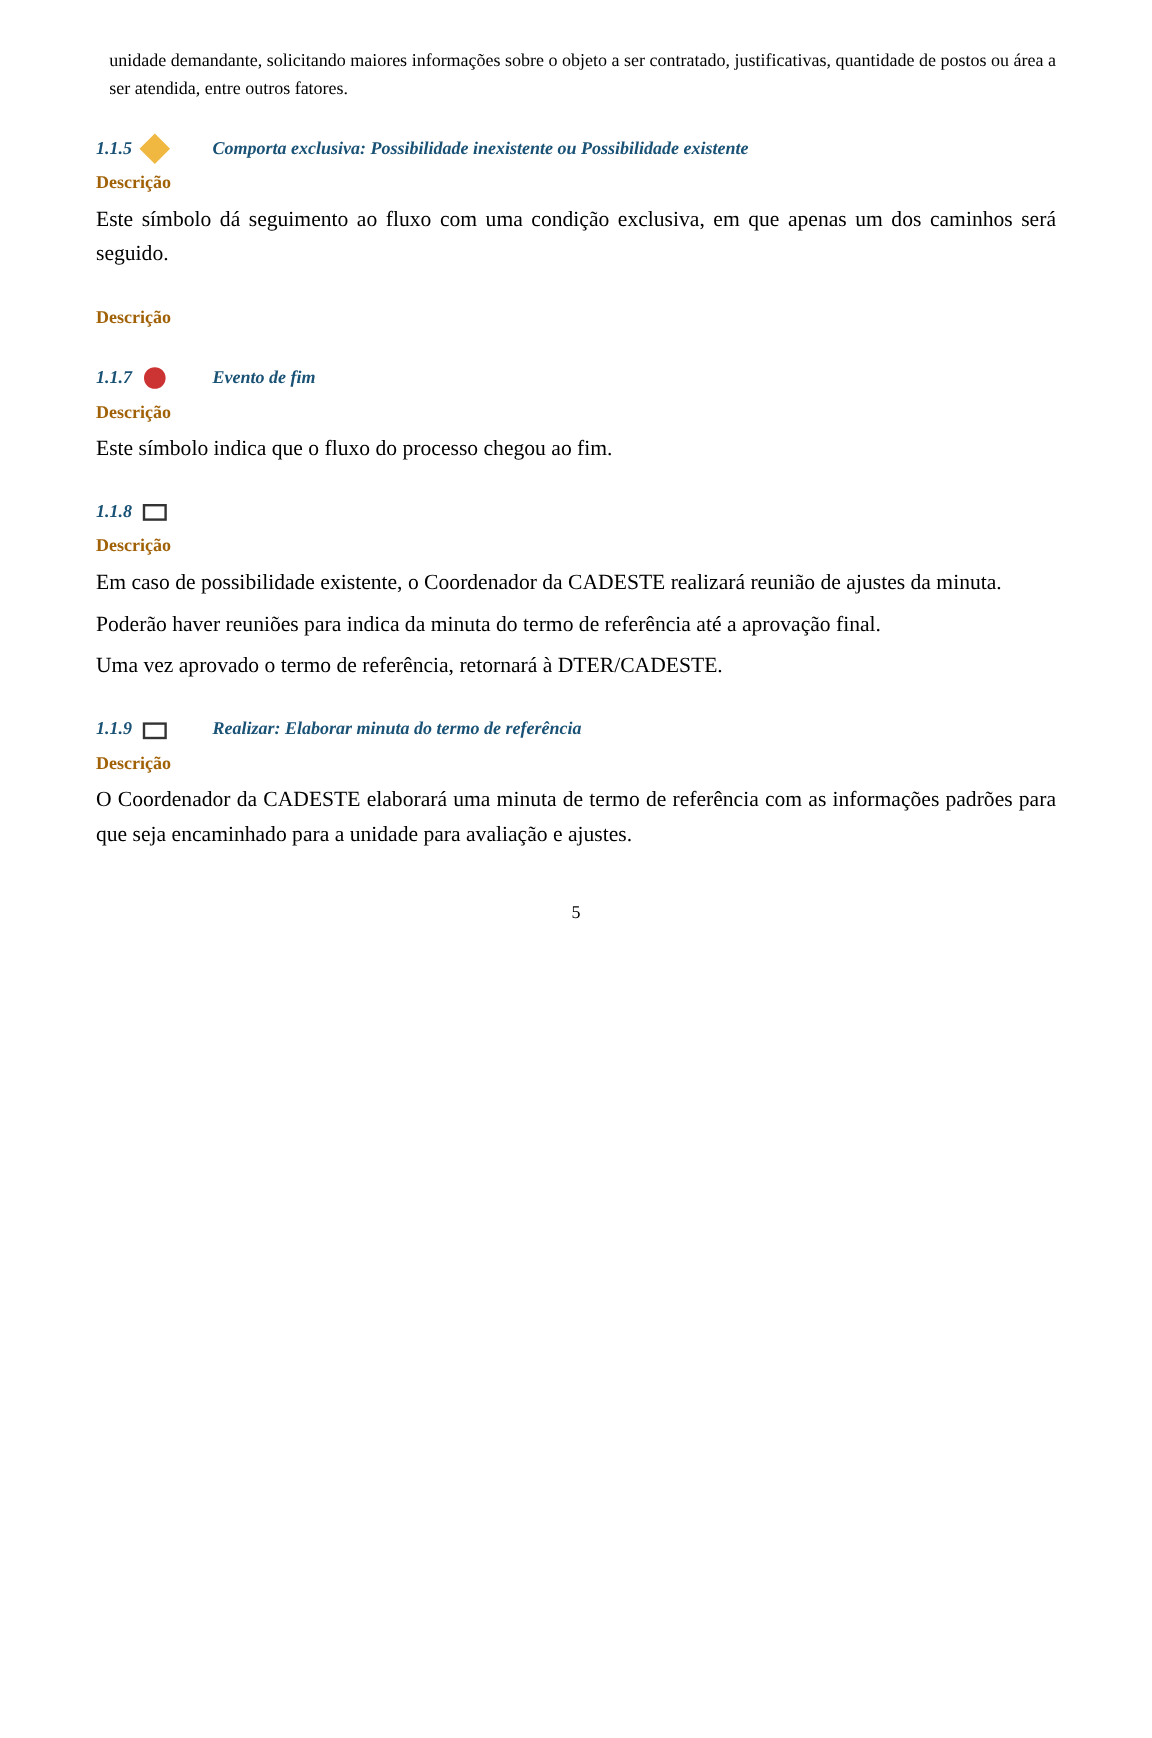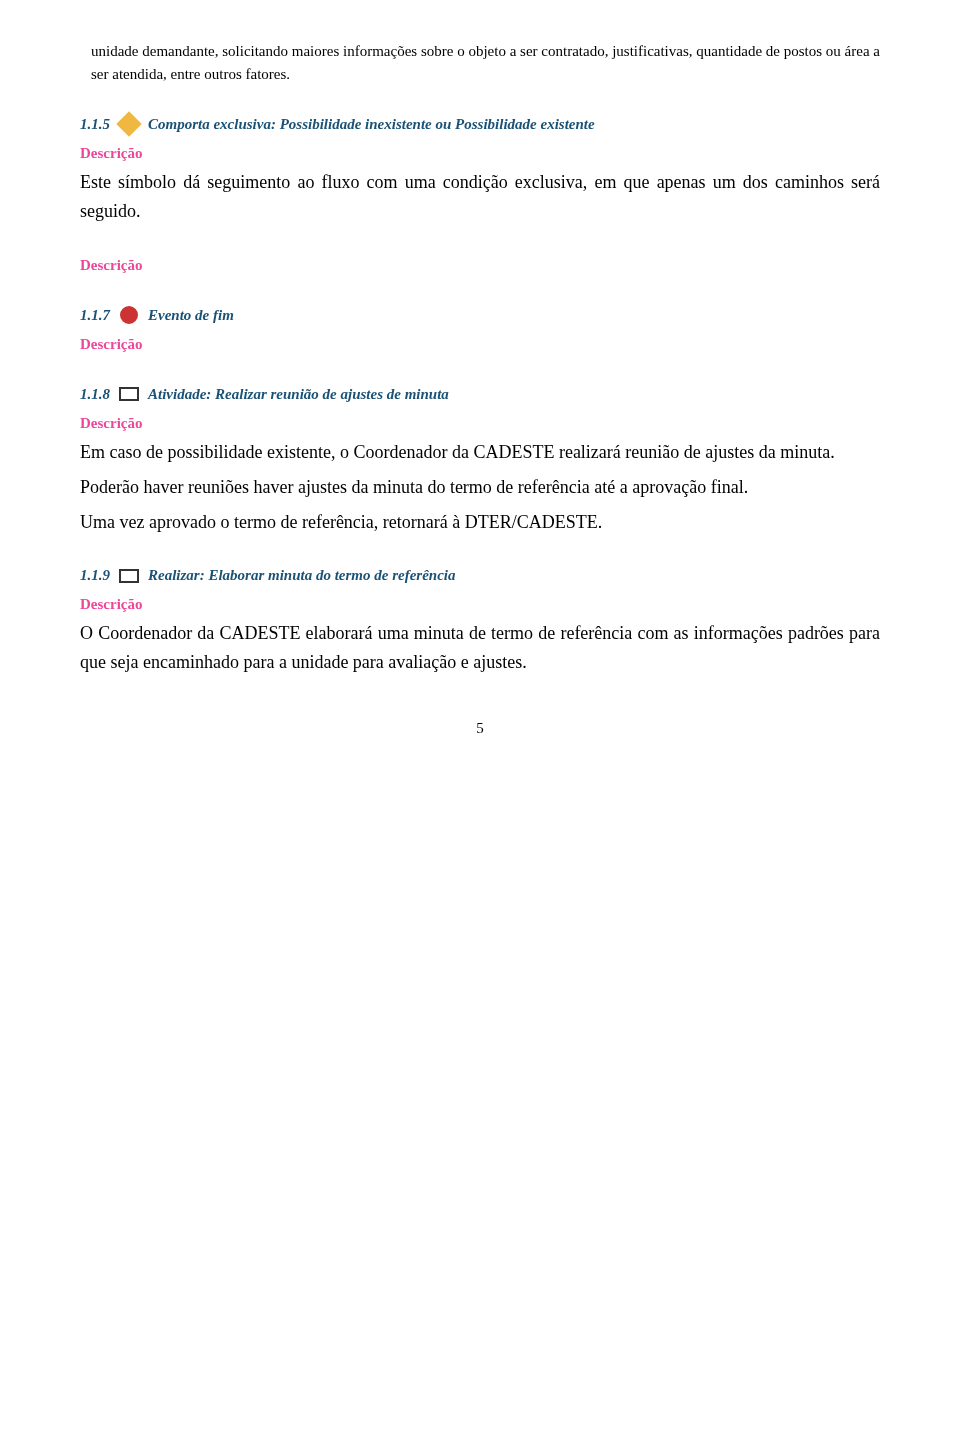--- a/index.html
+++ b/index.html
@@ -42,26 +42,27 @@
       font-weight: bold;
       font-size: 15px;
       font-style: italic;
     }
 
     .section-title {
       color: #1a5276;
       font-weight: bold;
       font-style: italic;
       font-size: 15px;
+      margin-left: 29px;
     }
 
     .section-label {
       font-weight: bold;
       font-size: 15px;
-      color: #ec4899;
+      color: #a16207;
       margin-bottom: 4px;
     }
 
     .section-body {
       text-align: justify;
       font-size: 18px;
       line-height: 1.6;
     }
 
     .section-body p {
@@ -137,33 +138,35 @@
     </div>
     <div class="section">
       <div class="section-header">
       <span class="section-number">1.1.7</span>
       <span class="icon-wrapper">
           <span class="icon-circle"></span>
         </span>
       <span class="section-title">Evento de fim</span>
     </div>
       <div class="section-label">Descrição</div>
+      <div class="section-body">
+        <p>Este símbolo indica que o fluxo do processo chegou ao fim.</p>
+      </div>
     </div>
     <div class="section">
       <div class="section-header">
       <span class="section-number">1.1.8</span>
       <span class="icon-wrapper">
           <span class="icon-rect"></span>
         </span>
-      <span class="section-title">Atividade: Realizar reunião de ajustes de minuta</span>
     </div>
       <div class="section-label">Descrição</div>
       <div class="section-body">
         <p>Em caso de possibilidade existente, o Coordenador da CADESTE realizará reunião de ajustes da minuta.</p>
-        <p>Poderão haver reuniões haver ajustes da minuta do termo de referência até a aprovação final.</p>
+        <p>Poderão haver reuniões para indica da minuta do termo de referência até a aprovação final.</p>
         <p>Uma vez aprovado o termo de referência, retornará à DTER/CADESTE.</p>
       </div>
     </div>
     <div class="section">
       <div class="section-header">
       <span class="section-number">1.1.9</span>
       <span class="icon-wrapper">
           <span class="icon-rect"></span>
         </span>
       <span class="section-title">Realizar: Elaborar minuta do termo de referência</span>

